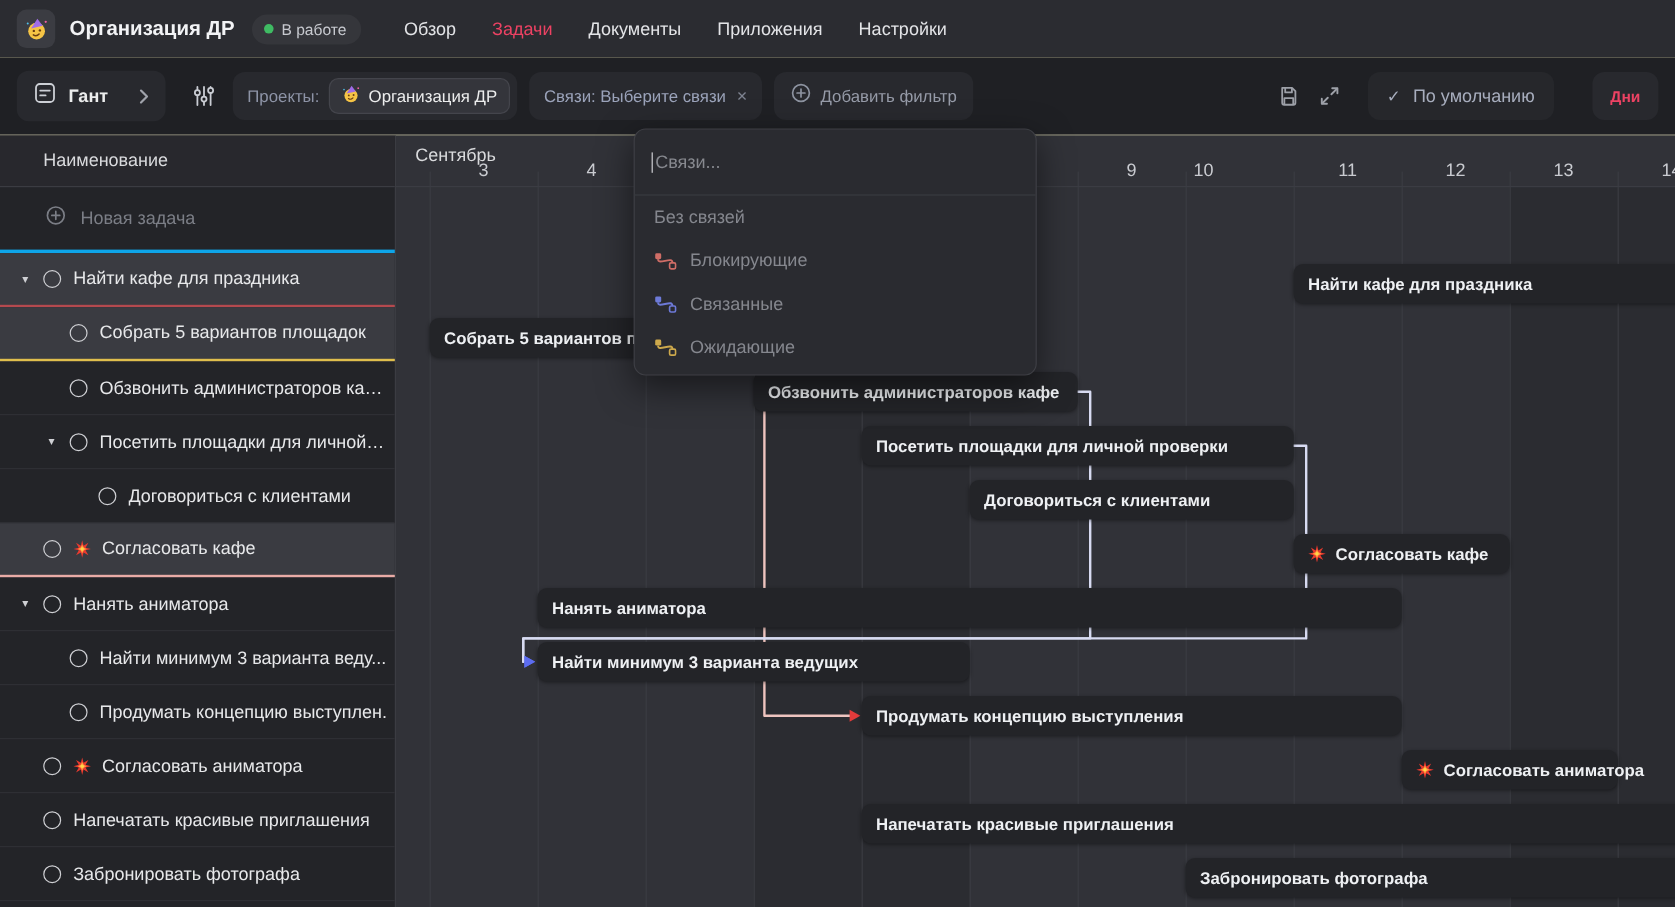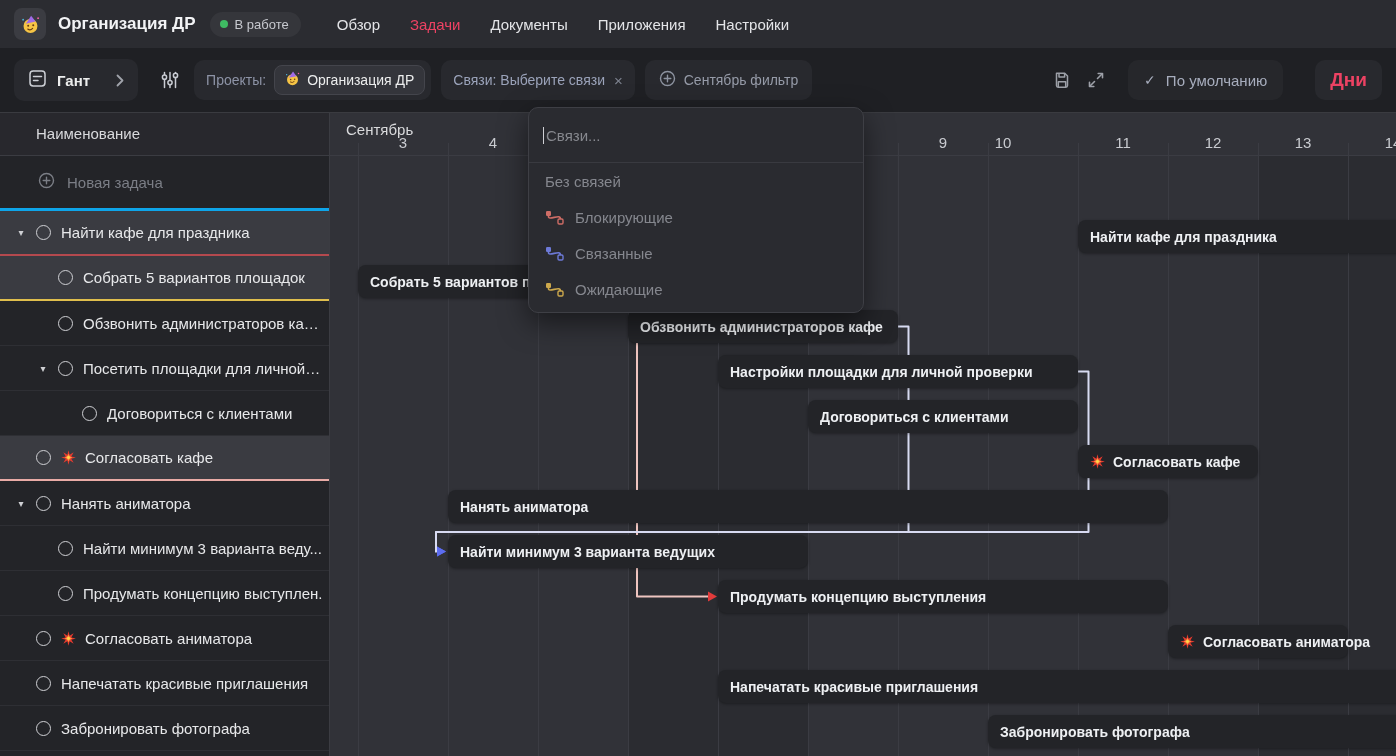--- a/index.html
+++ b/index.html
@@ -34,21 +34,21 @@
   .chip .close { margin-left:9px; color:#7e8390; font-size:15px; }
   .chip.addf { padding:0 14px; gap:8px; color:#8d93a0;}
   .chip.addf .txt { font-size:14px; color:#969ba8; white-space:nowrap;}
   .spacer { flex:1; }
   .iconbtn { display:flex; margin-right:14px; cursor:pointer;}
   .iconbtn.fs { margin-right:22px; }
   .presetbtn { height:40px; background:#26272b; border-radius:10px; display:flex; align-items:center; gap:10px; padding:0 16px; margin-right:32px;}
   .presetbtn .chk { color:#a7adbd; font-size:14px; }
   .presetbtn .txt { font-size:15px; color:#a7adbd; white-space:nowrap;}
   .daysbtn { height:40px; background:#28292e; border-radius:10px; display:flex; align-items:center; padding:0 15px; }
-  .daysbtn .txt { font-size:19px; font-weight:700; color:#ed4263; }
+  .daysbtn .txt { font-size:13px; font-weight:700; color:#ed4263; }
   
   .main { display:flex; height:644px; border-top:1px solid #3a3b40; }
   .sidebar { width:330px; flex-shrink:0; background:#232428; border-right:1px solid #3b3c42; display:flex; flex-direction:column; }
   .sbheader { height:43px; line-height:42px; padding-left:36px; font-size:15px; color:#d9dadd; background:#28282d; border-bottom:1px solid #3b3c42; }
   .sbnew { height:55px; display:flex; align-items:center; gap:12px; padding-left:38px; color:#7b7e86; border-bottom:3px solid #0ea5e9; cursor:pointer;}
   .sbnew .txt { font-size:15px; }
   .sbrow { height:45px; display:flex; align-items:center; border-bottom:1px solid #2e2f34; font-size:15px; color:#e7e8ea; position:relative; cursor:pointer;}
   .sbrow.hl { background:#3a3b41; }
   .caret { width:14px; margin-right:8px; color:#cfd0d4; font-size:10px; text-align:center; flex-shrink:0;}
   .circ { width:15px; height:15px; border:1.5px solid #cfd0d4; border-radius:50%; margin-right:10px; flex-shrink:0;}
@@ -144,21 +144,21 @@
     </div>
     <div class="chip links">
       <span class="txt">Связи: Выберите связи</span>
       <span class="close">×</span>
     </div>
     <div class="chip addf">
       <span id="ic-plus1"><svg width="17" height="17" viewBox="0 0 17 17" fill="none" stroke="currentColor" stroke-width="1.4" stroke-linecap="round">
             <circle cx="8.5" cy="8.5" r="7"></circle>
             <path d="M8.5 5.2 v6.6 M5.2 8.5 h6.6"></path>
           </svg></span>
-      <span class="txt">Сентябрь фильтр</span>
+      <span class="txt">Добавить фильтр</span>
     </div>
     <div class="spacer"></div>
     <span class="iconbtn" id="ic-save">
         <svg width="20" height="20" viewBox="0 0 20 20" fill="none" stroke="#9da0a8" stroke-width="1.5" stroke-linejoin="round">
           <path d="M4.5 3.2 h8.2 l2.8 2.8 v9.6 a1.7 1.7 0 0 1 -1.7 1.7 h-7.6 a1.7 1.7 0 0 1 -1.7 -1.7 z"></path>
           <path d="M7 3.4 v3.6 h5.6 v-3.6"></path>
           <path d="M6.3 17.2 v-5.4 h7.4 v5.4"></path>
         </svg>
       </span>
     <span class="iconbtn fs" id="ic-fs">
@@ -307,21 +307,21 @@
           <div class="gbar" style="left: 748px; width: 360px; top: 107px;">
             <span>Найти кафе для праздника</span>
           </div>
           <div class="gbar" style="left: 28px; width: 270px; top: 152px;">
             <span>Собрать 5 вариантов площадок</span>
           </div>
           <div class="gbar" style="left: 298px; width: 270px; top: 197px;">
             <span>Обзвонить администраторов кафе</span>
           </div>
           <div class="gbar" style="left: 388px; width: 360px; top: 242px;">
-            <span>Настройки площадки для личной проверки</span>
+            <span>Посетить площадки для личной проверки</span>
           </div>
           <div class="gbar" style="left: 478px; width: 270px; top: 287px;">
             <span>Договориться с клиентами</span>
           </div>
           <div class="gbar" style="left: 748px; width: 180px; top: 332px;">
             <span class="st">
               <svg width="15" height="15" viewBox="0 0 16 16">
                 <polygon fill="#e93a2f" points="8,0.2 9.2,5 13.5,2.5 11,6.8 15.8,8 11,9.2 13.5,13.5 9.2,11 8,15.8 6.8,11 2.5,13.5 5,9.2 0.2,8 5,6.8 2.5,2.5 6.8,5"></polygon>
                 <polygon fill="#ff9e3d" points="8,4 9.3,6.7 12,8 9.3,9.3 8,12 6.7,9.3 4,8 6.7,6.7"></polygon>
                 <circle cx="8" cy="8" r="1.5" fill="#ffd64a"></circle>

